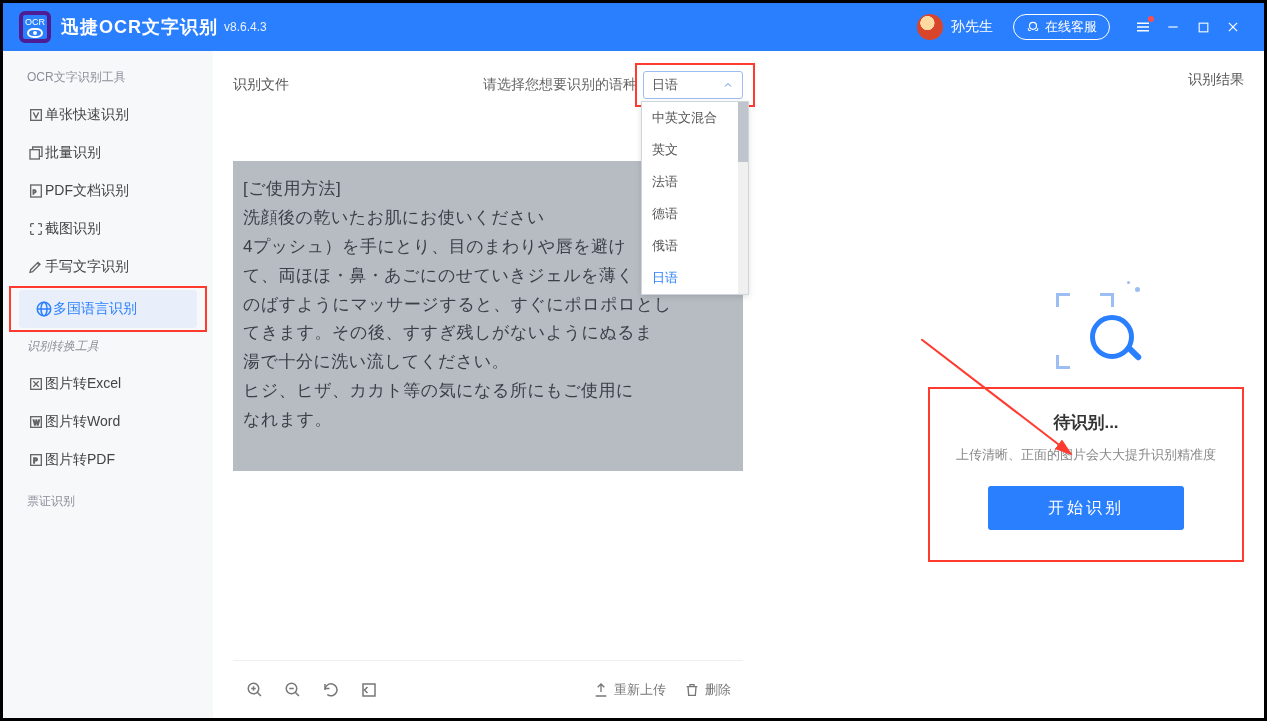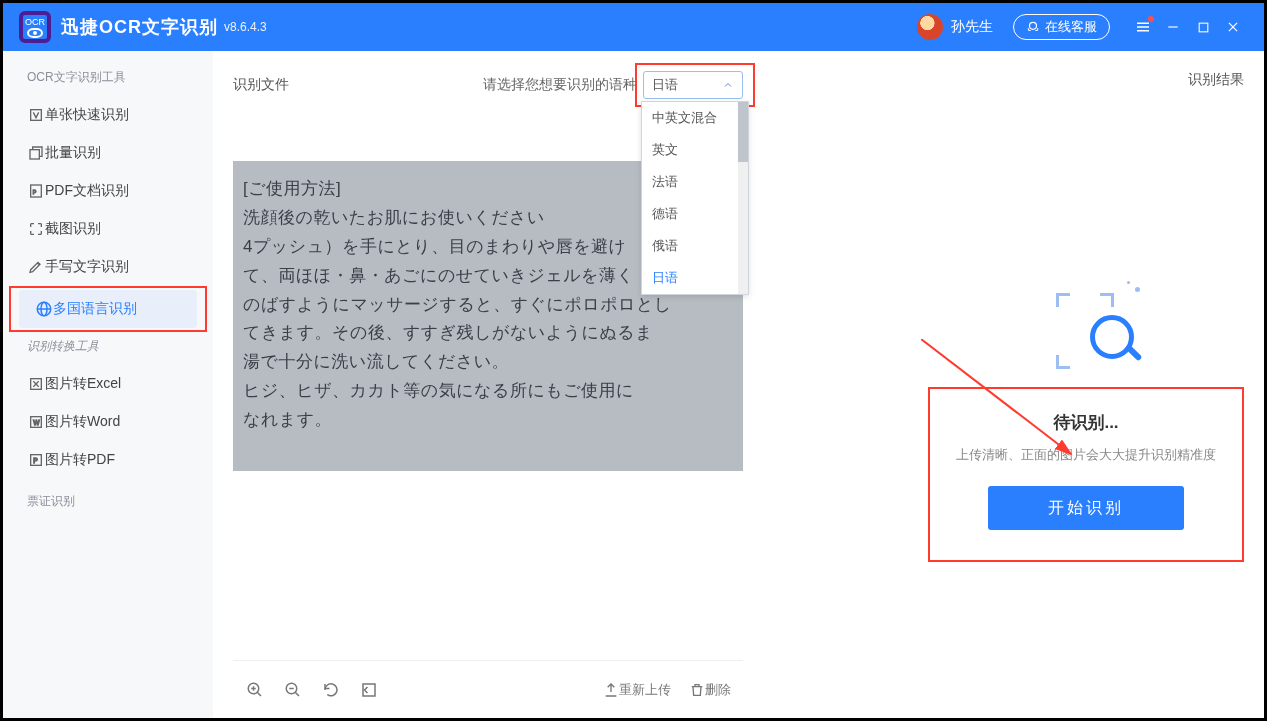--- a/index.html
+++ b/index.html
@@ -38,21 +38,21 @@
 .dd-item.selected { color: #2a7fff; }
 .dd-scroll { position: absolute; right: 0; top: 0; width: 10px; height: 100%; background: #f0f0f0; }
 .dd-thumb { position: absolute; right: 0; top: 0; width: 10px; height: 60px; background: #c0c4cc; }
 
 .image-preview { margin-top: 62px; width: 510px; height: 310px; background: #b7bcc2; color: #3a3f47; padding: 14px 10px; font-size: 17px; line-height: 1.7; letter-spacing: 0.5px; overflow: hidden; }
 .image-preview .jp { font-family: "Meiryo","MS Gothic",sans-serif; }
 
 .bottom-toolbar { margin-top: auto; height: 58px; border-top: 1px solid #eee; display: flex; align-items: center; padding: 0 12px; gap: 18px; color: #777; font-size: 13px; }
 .tb-ico { width: 20px; height: 20px; display: inline-flex; align-items: center; justify-content: center; cursor: pointer; }
 .tb-spacer { flex: 1; }
-.tb-link { display: flex; align-items: center; cursor: pointer; }
+.tb-link { display: flex; align-items: center; gap: 5px; cursor: pointer; }
 
 .right-pane { flex: 1; padding: 20px 20px 0 30px; display: flex; flex-direction: column; align-items: flex-end; }
 .result-placeholder { margin-top: 200px; display: flex; flex-direction: column; align-items: center; }
 .ph-img { width: 80px; height: 80px; position: relative; margin-bottom: 18px; margin-left: 20px; }
 .ph-dot { position: absolute; width: 3px; height: 3px; background: #9cbef2; border-radius: 50%; }
 .ph-corner { position: absolute; width: 14px; height: 14px; border: 3px solid #9cbef2; }
 .ph-glass { position: absolute; width: 44px; height: 44px; border: 5px solid #2a7fff; border-radius: 50%; right: 2px; bottom: 10px; }
 .ph-glass::after { content:""; position: absolute; width: 18px; height: 6px; background: #2a7fff; right: -14px; bottom: -2px; transform: rotate(45deg); border-radius: 3px; }
 .ph-title { font-size: 17px; font-weight: bold; color: #333; margin-bottom: 12px; }
 .ph-hint { font-size: 13px; color: #888; margin-bottom: 22px; }

